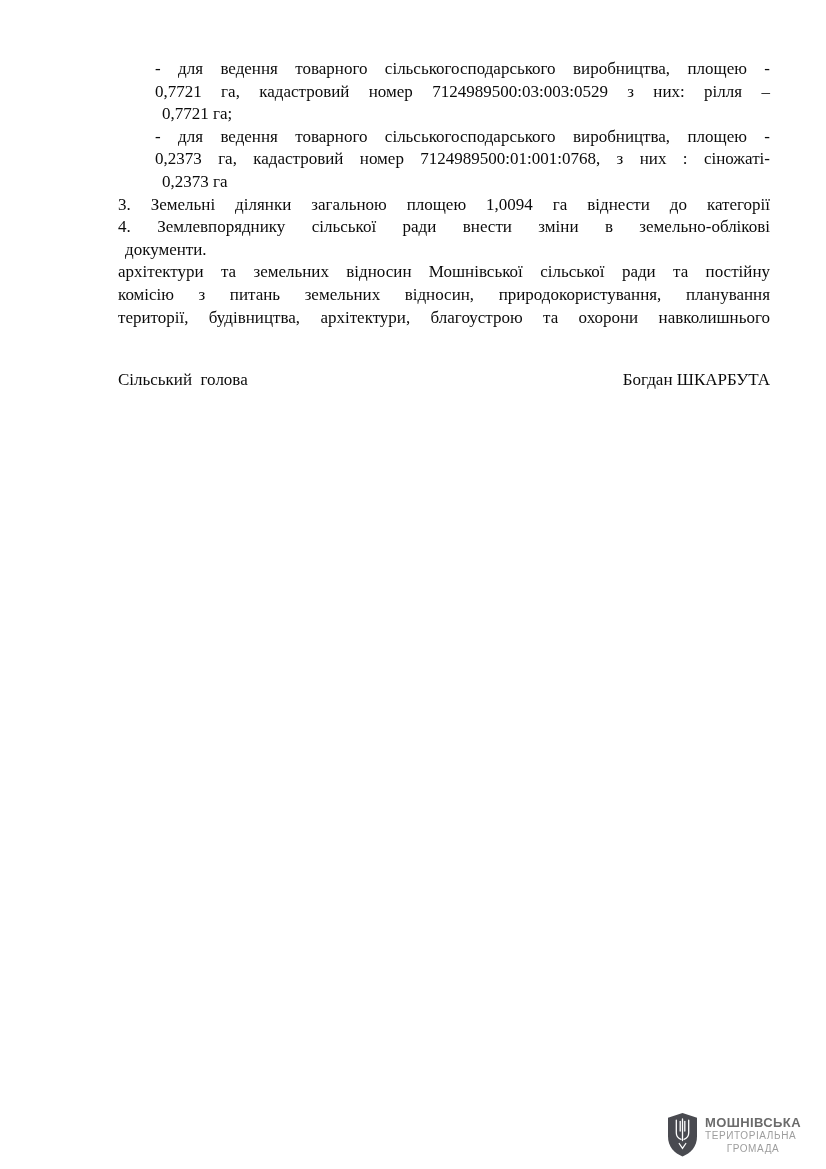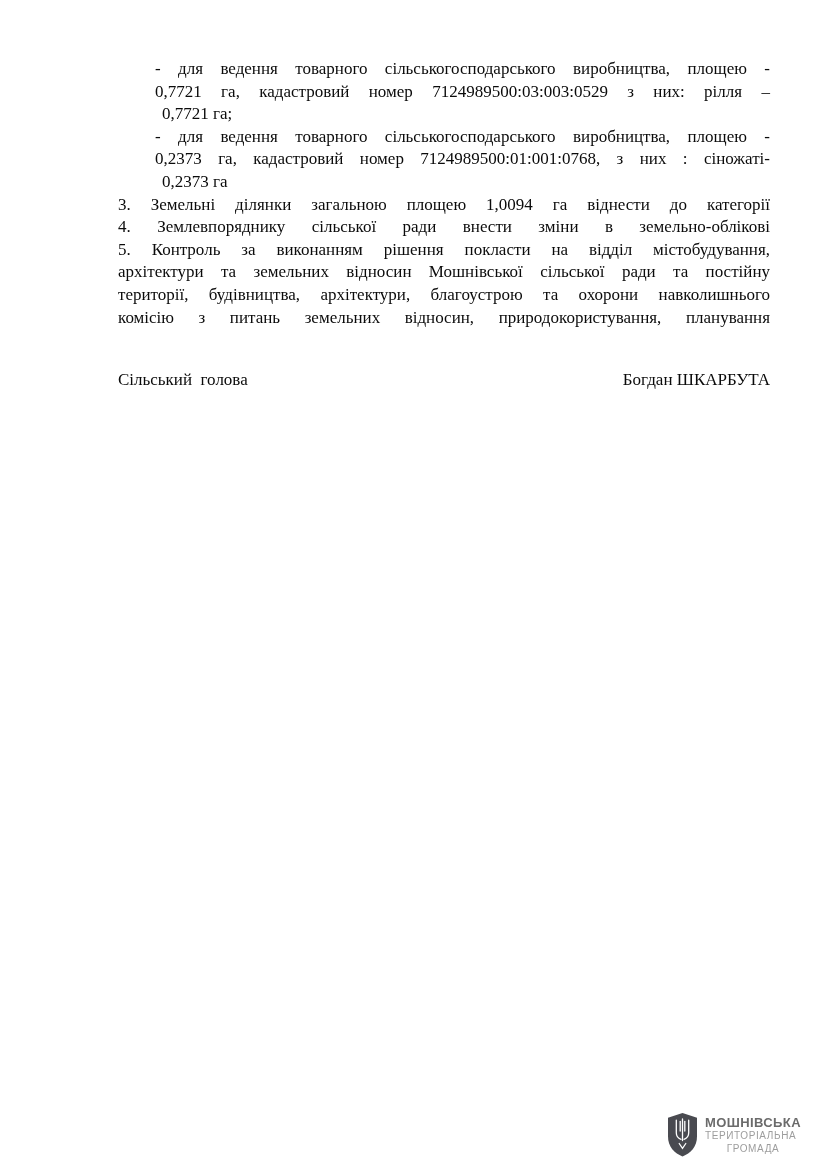--- a/index.html
+++ b/index.html
@@ -90,27 +90,27 @@
       <div class="line">0,2373 га,  кадастровий номер 7124989500:01:001:0768, з них : сіножаті-</div>
       <div class="line last">0,2373 га</div>
     </div>
 
     <div class="para">
       <div class="line">3. Земельні ділянки загальною  площею 1,0094 га віднести до категорії</div>
     </div>
 
     <div class="para">
       <div class="line">4. Землевпоряднику сільської ради внести зміни в земельно-облікові</div>
+      <div class="line last">документи.</div>
     </div>
 
     <div class="para">
-      <div class="line">5. Контроль за виконанням рішення покласти на відділ містобудування,</div>
       <div class="line">архітектури та земельних відносин  Мошнівської сільської ради та постійну</div>
+      <div class="line">комісію з питань земельних відносин, природокористування, планування</div>
       <div class="line">території, будівництва, архітектури, благоустрою та охорони навколишнього</div>
-      <div class="line">комісію з питань земельних відносин, природокористування, планування</div>
     </div>
 
     <div class="sig-row">
       <span>Сільський  голова</span>
       <span>Богдан ШКАРБУТА</span>
     </div>
 
   </div>
 
   <div class="logo">

